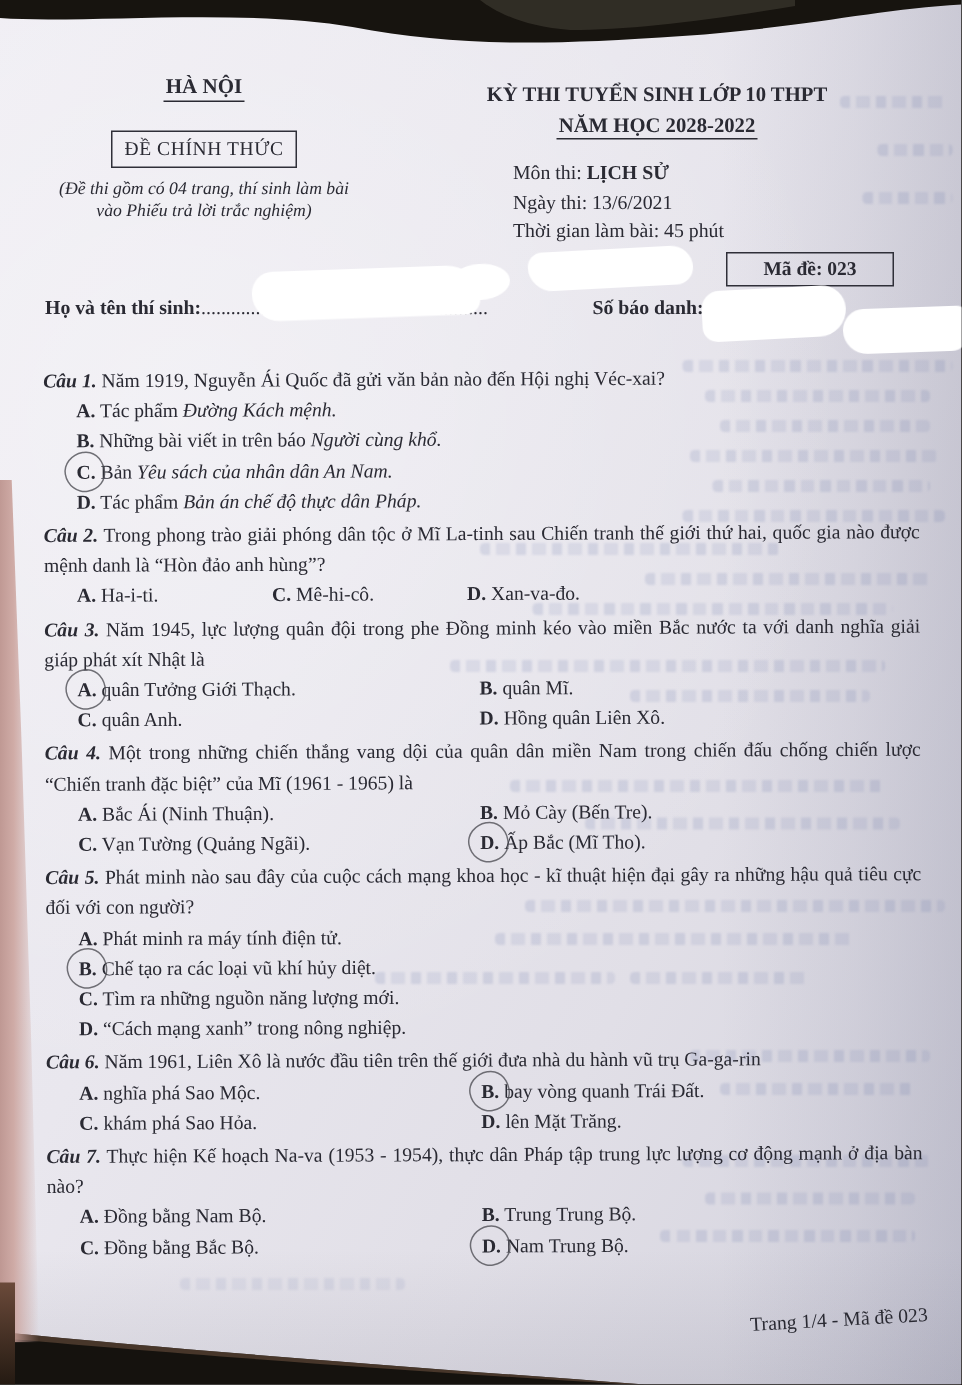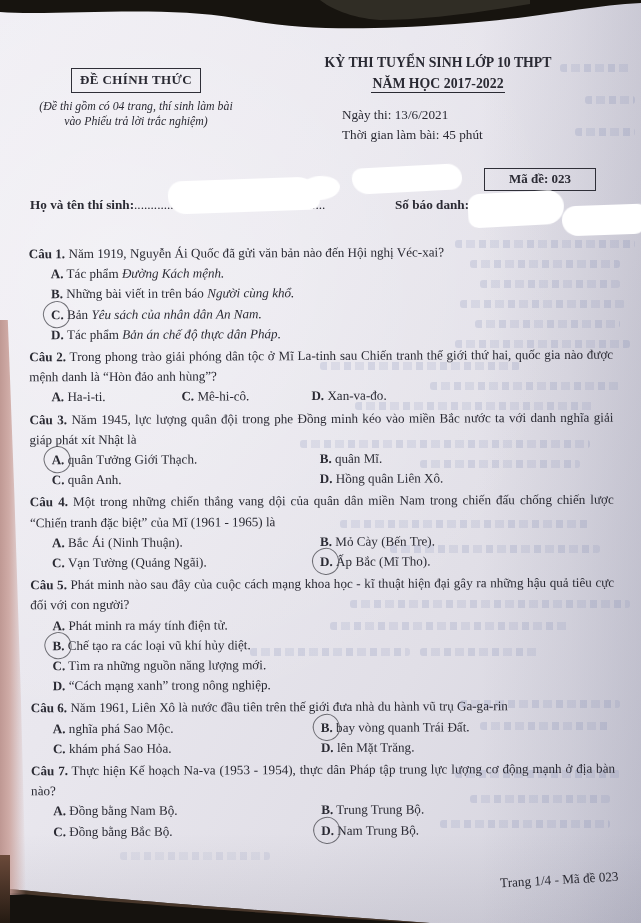--- a/index.html
+++ b/index.html
@@ -33,21 +33,21 @@
     opacity:.85;
   }
   
   .ink{color:#2a2a33;}
   .hdr-left{position:absolute;left:20px;top:48px;width:232px;text-align:center;}
   .hdr-left .l1{font-weight:bold;font-size:13.5px;letter-spacing:.2px;}
   .hdr-left .l2{font-weight:bold;font-size:14px;margin-top:3px;}
   .hdr-left .l2 span{border-bottom:1.6px solid #2a2a33;padding:0 2px 1px;}
   .official-box{
     display:inline-block;margin-top:20px;padding:3px 8px 4px;
-    border:1.6px solid #2f2f38;font-weight:bold;font-size:13px;letter-spacing:.4px;text-align:center;
+    border:1.6px solid #2f2f38;font-weight:normal;font-size:13px;letter-spacing:.4px;text-align:center;
   }
   .hdr-note{margin-top:6px;font-style:italic;font-size:11.8px;line-height:15px;}
   .hdr-right{position:absolute;left:284px;top:55px;width:308px;text-align:center;}
   .hdr-right .t1{font-weight:bold;font-size:13.8px;}
   .hdr-right .t2{font-weight:bold;font-size:13.8px;margin-top:5px;}
   .hdr-right .t2 span{border-bottom:1.6px solid #2a2a33;padding:0 1px 1px;}
   .exam-meta{margin-top:13px;text-align:left;padding-left:58px;font-size:13.2px;line-height:19.5px;}
   .exam-meta b{font-weight:bold;}
   .code-box{
     position:absolute;left:484px;top:168px;width:112px;box-sizing:border-box;
@@ -61,21 +61,21 @@
   .section-title .u{border-bottom:1.7px solid #26262e;padding-bottom:1px;}
   .section-title b{font-weight:bold;}
   .section-title i{font-style:italic;font-weight:bold;}
   
   .questions{
     position:absolute;left:30px;top:243px;width:584px;
     font-size:13.1px;line-height:20.2px;transform:rotate(-.25deg);
   }
   .q{margin-bottom:2px;}
   .q .stem{text-align:justify;}
-  .q .stem b{font-weight:bold;}
+  .q .stem b{font-weight:bold;font-style:italic;}
   .opt-row{display:flex;margin-left:22px;}
   .opt-col2 > .opt:first-child{width:268px;flex:none;}
   .opt-col4 > .opt{flex:none;}
   .opt-col4 > .opt:nth-child(1){width:130px;}
   .opt-col4 > .opt:nth-child(2){width:130px;}
   .opt-col4 > .opt:nth-child(3){width:140px;}
   .opt-stack{margin-left:22px;}
   .opt .letter{font-weight:bold;position:relative;display:inline-block;}
   .opt i{font-style:italic;}
   
@@ -127,33 +127,35 @@
   <div class="ghost" style="left:250px;top:648px;width:160px"></div>
   <div class="ghost" style="left:420px;top:648px;width:120px"></div>
   <div class="ghost" style="left:460px;top:700px;width:160px"></div>
   <div class="ghost" style="left:480px;top:722px;width:130px"></div>
   <div class="ghost" style="left:455px;top:770px;width:165px"></div>
   <div class="ghost" style="left:470px;top:795px;width:140px"></div>
   <div class="ghost" style="left:440px;top:820px;width:170px"></div>
   <div class="ghost" style="left:120px;top:852px;width:150px;opacity:.35"></div>
 
   <div class="hdr-left ink">
+    <div class="l2"><span>HÀ NỘI</span></div>
     <div>
       <span class="official-box">ĐỀ CHÍNH THỨC</span>
     </div>
     <div class="hdr-note">
       <span>(Đề thi gồm có 04 trang, thí sinh làm bài</span><br>
       <span>vào Phiếu trả lời trắc nghiệm)</span>
     </div>
   </div>
 
   <div class="hdr-right ink">
     <div class="t1">KỲ THI TUYỂN SINH LỚP 10 THPT</div>
-    <div class="t2"><span>NĂM HỌC 2017-2022</span></div>
+    <div class="t2"><span>NĂM HỌC 2028-2022</span></div>
     <div class="exam-meta">
+      <div><span>Môn thi: </span><b>LỊCH SỬ</b></div>
       <div>Ngày thi: 13/6/2021</div>
       <div>Thời gian làm bài: 45 phút</div>
     </div>
   </div>
 
   <div class="code-box ink">Mã đề: 023</div>
 
   <div class="cand-row ink">
     <span><b>Họ và tên thí sinh:</b><span>..........................................................</span></span>
     <span class="cand-sbd"><b>Số báo danh:</b><span>.........................</span></span>

